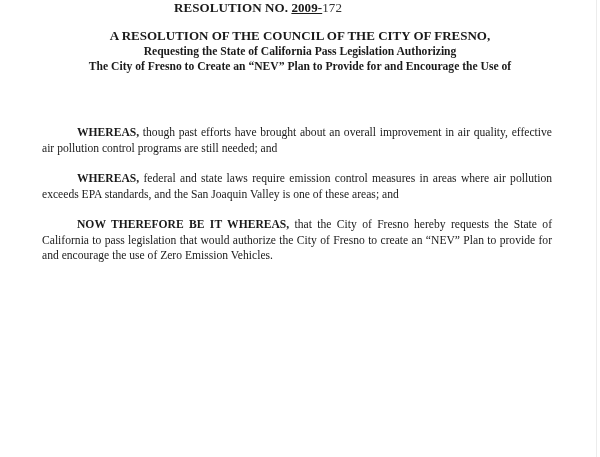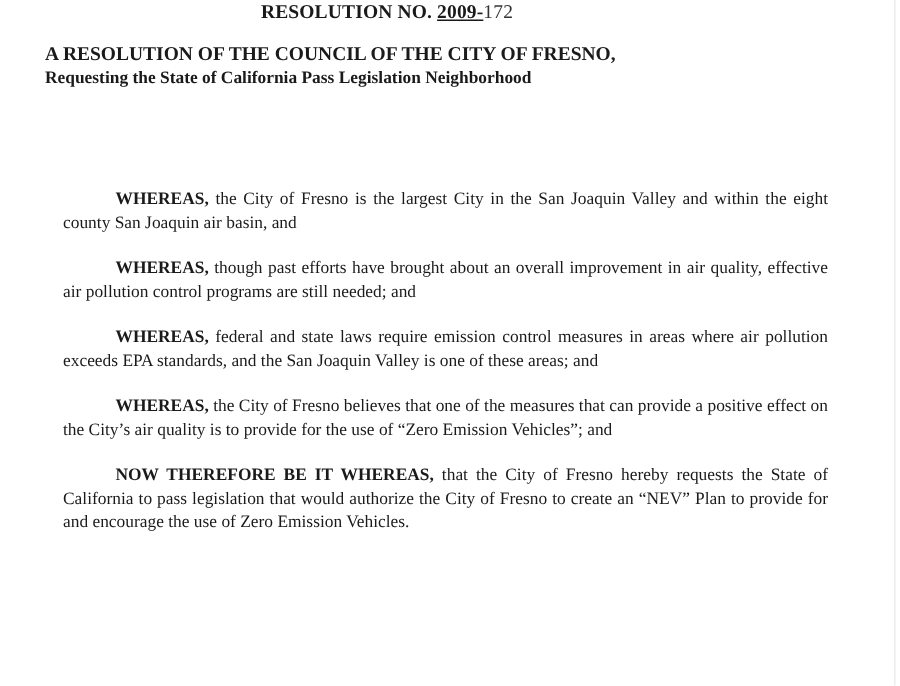--- a/index.html
+++ b/index.html
@@ -39,20 +39,21 @@
     }
     .title .num-stamp {
       font-weight: normal;
       color: #333;
     }
     .heading {
       position: absolute;
       top: 28px;
       left: 30px;
       width: 540px;
+      text-align: center;
       font-weight: bold;
     }
     .heading .h-main {
       font-size: 13px;
       line-height: 16px;
     }
     .heading .h-sub {
       font-size: 11.6px;
       line-height: 15px;
     }
@@ -78,22 +79,21 @@
 
 <div class="edge-line"></div>
 
 <div class="title">
   <span>RESOLUTION NO.</span>
   <span class="num-underlined">2009-</span><span class="num-stamp">172</span>
 </div>
 
 <div class="heading">
   <div class="h-main">A RESOLUTION OF THE COUNCIL OF THE CITY OF FRESNO,</div>
-  <div class="h-sub">Requesting the State of California Pass Legislation Neighborhood</div>
+  <div class="h-sub">Requesting the State of California Pass Legislation Authorizing</div>
+  <div class="h-sub">The City of Fresno to Create an “NEV” Plan to Provide for and Encourage the Use of</div>
 </div>
 
 <div class="body">
-  <p class="para"><b>WHEREAS,</b><span> the City of Fresno is the largest City in the San Joaquin Valley and within the eight county San Joaquin air basin, and</span></p>
   <p class="para"><b>WHEREAS,</b><span> though past efforts have brought about an overall improvement in air quality, effective air pollution control programs are still needed; and</span></p>
   <p class="para"><b>WHEREAS,</b><span> federal and state laws require emission control measures in areas where air pollution exceeds EPA standards, and the San Joaquin Valley is one of these areas; and</span></p>
-  <p class="para"><b>WHEREAS,</b><span> the City of Fresno believes that one of the measures that can provide a positive effect on the City’s air quality is to provide for the use of “Zero Emission Vehicles”; and</span></p>
   <p class="para"><b>NOW THEREFORE BE IT WHEREAS,</b><span> that the City of Fresno hereby requests the State of California to pass legislation that would authorize the City of Fresno to create an “NEV” Plan to provide for and encourage the use of Zero Emission Vehicles.</span></p>
 </div>
 
 </body></html>

